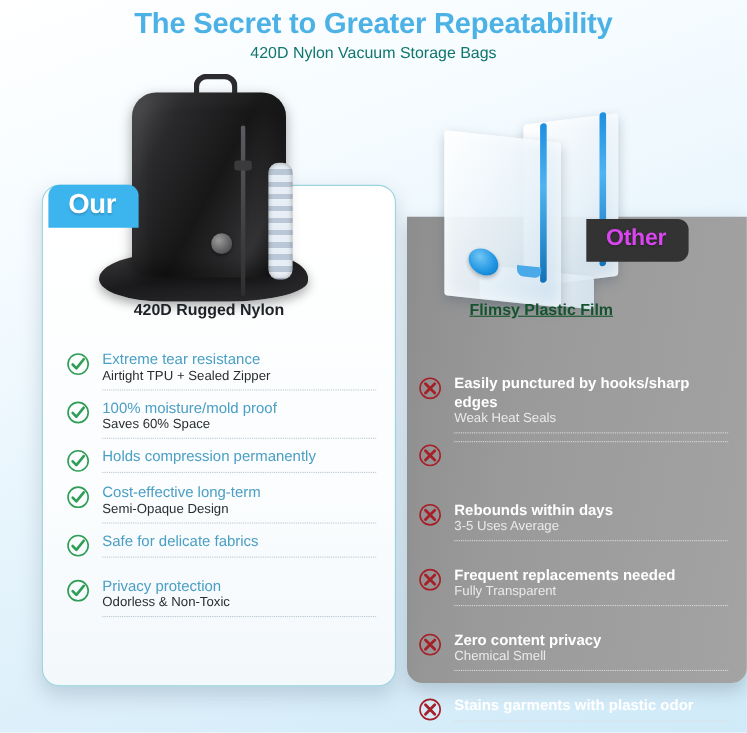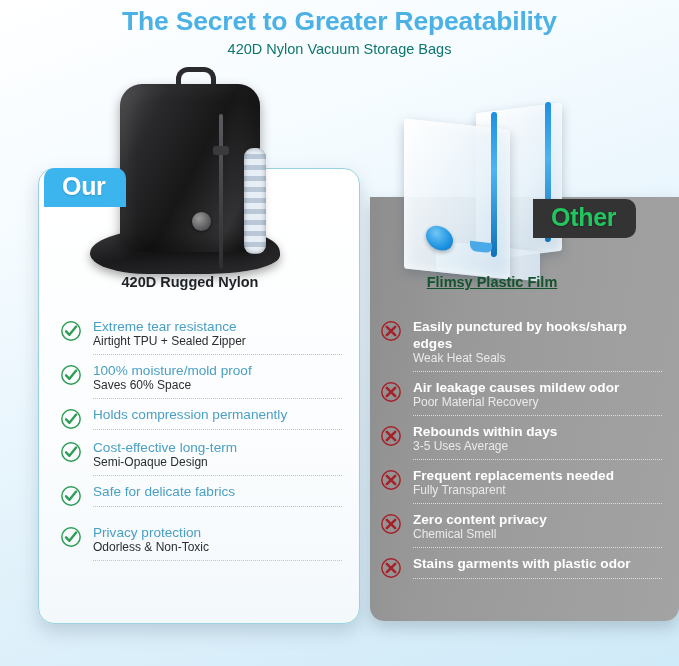--- a/index.html
+++ b/index.html
@@ -38,21 +38,21 @@
   
   #badge-our {
     position:absolute; left:44px; top:168px; z-index:6;
     background:#3cb5ef; color:#fff; font-size:25px; font-weight:bold;
     padding:3px 20px 6px 18px; border-radius:10px 10px 0 0;
     line-height:30px; letter-spacing:-.3px;
     text-shadow:0 1px 2px rgba(0,0,0,.18);
   }
   #badge-other {
     position:absolute; left:533px; top:199px; z-index:6;
-    background:#333333; color:#22c55e; font-size:25px; font-weight:bold;
+    background:#333333; color:#d946ef; font-size:21px; font-weight:bold;
     padding:3px 20px 6px 18px; border-radius:0 10px 10px 0;
     line-height:30px; letter-spacing:-.3px;
     text-shadow:0 1px 2px rgba(0,0,0,.35);
   }
 
   
   .product-stage { position:absolute; z-index:5; }
   #stage-our   { left:84px;  top:62px;  width:210px; height:215px; }
   #stage-other { left:398px; top:96px;  width:190px; height:185px; }
 
@@ -156,21 +156,21 @@
   #list-other .sep  { border-top:1px dotted #dcdcdc; }
 
   .icon { position:absolute; left:0; top:2px; width:22px; height:22px; }
   .icon svg { display:block; width:22px; height:22px; }
 
   .main-text { font-size:13.6px; line-height:17px; }
   .sub-text  { font-size:12px; line-height:13px; margin-top:0px; }
 
   #list-our .main-text { color:#4a9fc4; }
   #list-our .sub-text  { color:#2a2e31; }
-  #list-other .main-text { color:#ffffff; font-weight:bold; }
+  #list-other .main-text { color:#ffffff; font-weight:bold;margin-top:22px; }
   #list-other .sub-text  { color:#eaeaea; }
 
   .tall { min-height:40px; }
 </style>
 </head>
 <body>
 
 <div id="header">
   <div id="title">The Secret to Greater Repeatability</div>
   <div id="subtitle">420D Nylon Vacuum Storage Bags</div>
@@ -303,24 +303,20 @@
     </div>
     <div class="sep"></div>
   </div>
   <div class="row">
     <span class="icon">
       <svg viewBox="0 0 24 24">
           <circle cx="12" cy="12" r="10" fill="none" stroke="#a62029" stroke-width="1.6"></circle>
           <path d="M7.4 7.4 L16.6 16.6 M16.6 7.4 L7.4 16.6" fill="none" stroke="#a62029" stroke-width="2.8" stroke-linecap="round"></path>
         </svg>
     </span>
-    <div class="row-inner">
-      <div class="main-text">Air leakage causes mildew odor</div>
-      <div class="sub-text">Poor Material Recovery</div>
-    </div>
     <div class="sep"></div>
   </div>
   <div class="row">
     <span class="icon">
       <svg viewBox="0 0 24 24">
           <circle cx="12" cy="12" r="10" fill="none" stroke="#a62029" stroke-width="1.6"></circle>
           <path d="M7.4 7.4 L16.6 16.6 M16.6 7.4 L7.4 16.6" fill="none" stroke="#a62029" stroke-width="2.8" stroke-linecap="round"></path>
         </svg>
     </span>
     <div class="row-inner">

